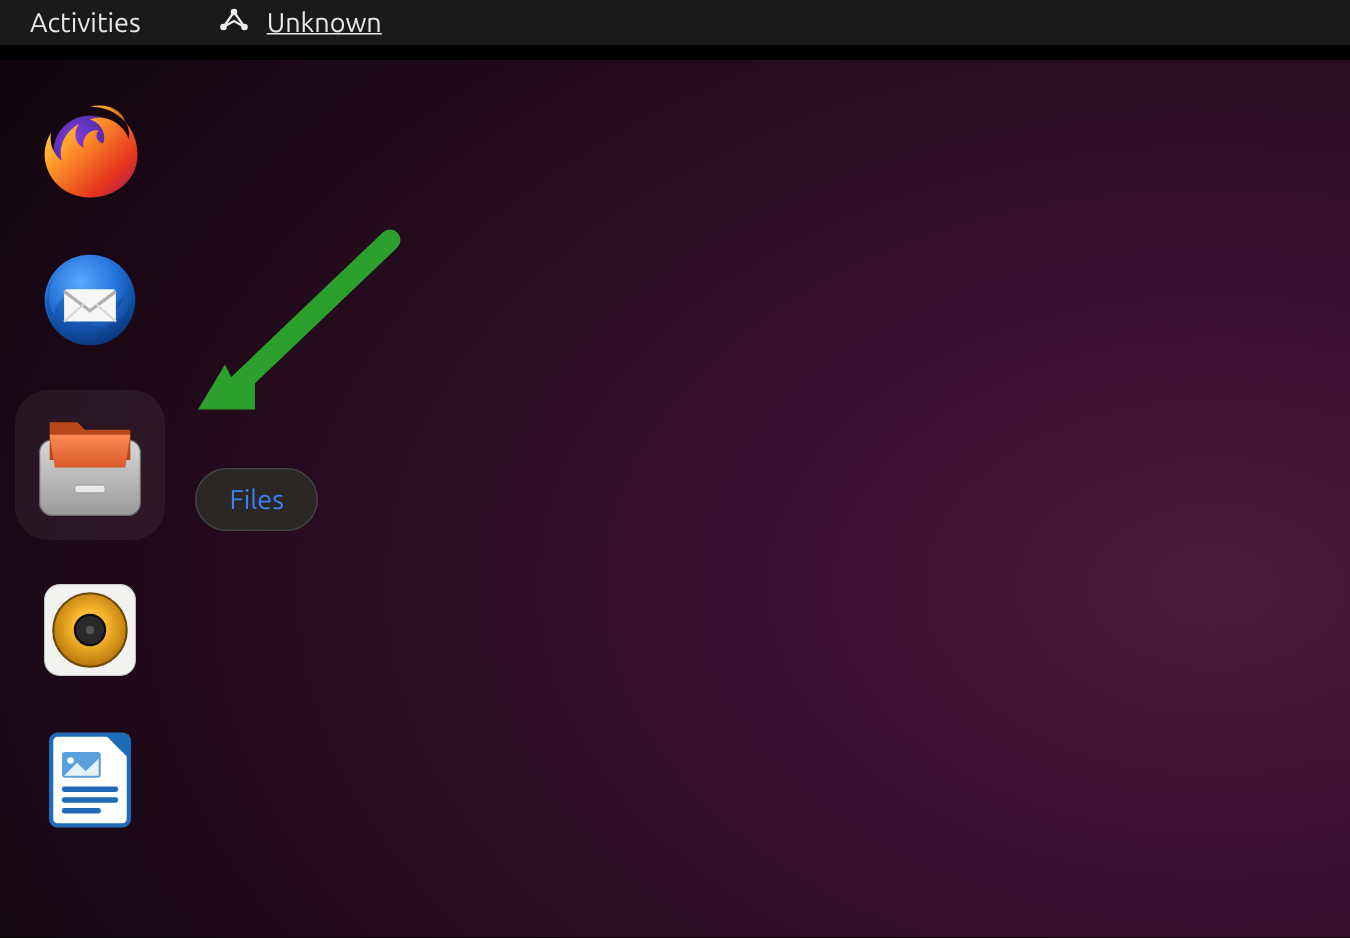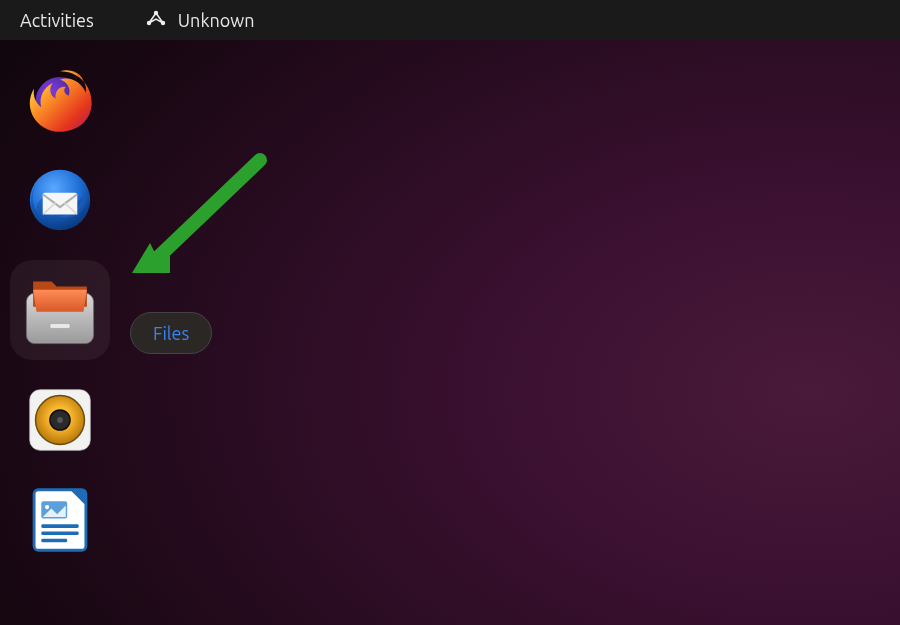--- a/index.html
+++ b/index.html
@@ -5,33 +5,33 @@
   * { margin: 0; padding: 0; box-sizing: border-box; }
   html, body { width: 900px; height: 625px; overflow: hidden; }
   body {
     font-family: "Ubuntu", "Cantarell", sans-serif;
     background: #000;
     position: relative;
   }
   .topbar {
     position: absolute;
     top: 0; left: 0; right: 0;
-    height: 40px;
+    height: 30px;
     background: #1a1a1a;
     display: flex;
     align-items: center;
     padding: 0 20px;
     gap: 50px;
     color: #e8e8e8;
     font-size: 18px;
     font-weight: 400;
     z-index: 10;
   }
   .topbar .activities { cursor: pointer; }
-  .topbar .app-indicator { display: flex; align-items: center; gap: 10px; cursor: pointer;}
+  .topbar .app-indicator { display: flex; align-items: center; gap: 10px; cursor: pointer; text-decoration: underline;}
   .topbar .app-indicator svg { width: 24px; height: 24px; }
   .desktop {
     position: absolute;
     top: 40px; left: 0; right: 0; bottom: 0;
     background: radial-gradient(ellipse 120% 120% at 90% 60%, #4a1a3a 0%, #3a1030 30%, #1a0814 75%, #0a0408 100%);
   }
   .dock {
     position: absolute;
     top: 50px; left: 5px;
     width: 110px;

